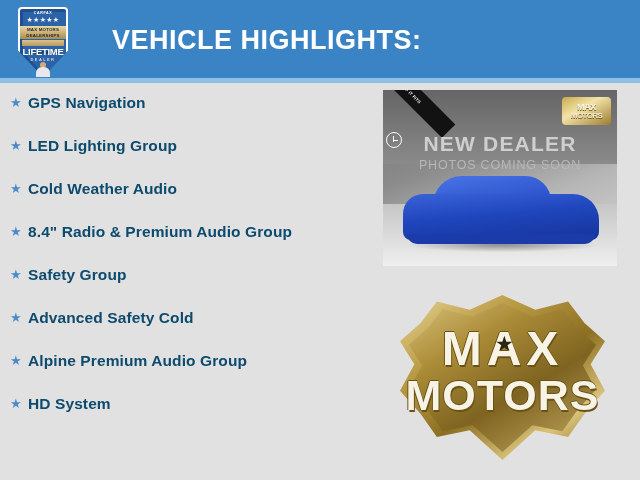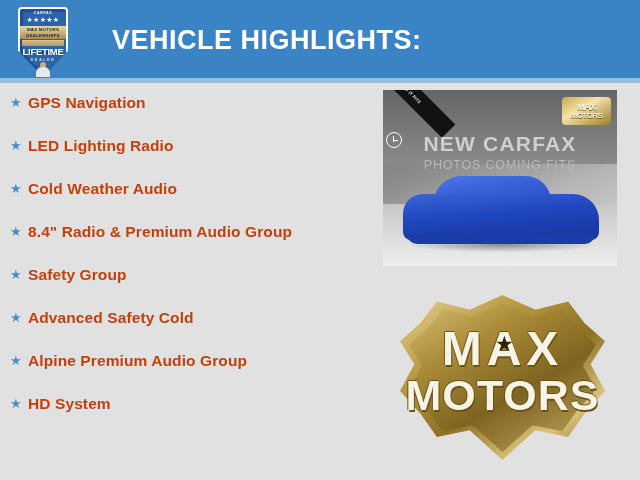--- a/index.html
+++ b/index.html
@@ -184,21 +184,21 @@
   }
   .feature-star {
     flex: 0 0 auto;
     color: #4a8bc8;
     font-size: 13px;
     line-height: 22px;
     width: 18px;
   }
   .feature-label {
     flex: 1 1 auto;
-    color: #c2410c;
+    color: #0c4a6e;
     font-size: 15.5px;
     font-weight: bold;
     line-height: 22px;
     letter-spacing: 0.1px;
   }
 
   
   .photo {
     position: absolute;
     left: 383px;
@@ -453,21 +453,21 @@
 
   <div class="header-title">VEHICLE HIGHLIGHTS:</div>
 
   <div class="features">
     <div class="feature-row">
       <span class="feature-star">★</span>
       <span class="feature-label">GPS Navigation</span>
     </div>
     <div class="feature-row">
       <span class="feature-star">★</span>
-      <span class="feature-label">LED Lighting Radio</span>
+      <span class="feature-label">LED Lighting Group</span>
     </div>
     <div class="feature-row">
       <span class="feature-star">★</span>
       <span class="feature-label">Cold Weather Audio</span>
     </div>
     <div class="feature-row">
       <span class="feature-star">★</span>
       <span class="feature-label">8.4" Radio &amp; Premium Audio Group</span>
     </div>
     <div class="feature-row">
@@ -495,22 +495,22 @@
     <div class="ribbon">
       <span>ASK IF IT FITS</span>
     </div>
     <div class="ribbon-badge"></div>
 
     <div class="photo-wm">
       <span class="wm1">MAX</span>
       <span class="wm2">MOTORS</span>
     </div>
 
-    <div class="photo-title">NEW CARFAX</div>
-    <div class="photo-sub">PHOTOS COMING FITS</div>
+    <div class="photo-title">NEW DEALER</div>
+    <div class="photo-sub">PHOTOS COMING SOON</div>
 
     <div class="car">
       <div class="car-shadow"></div>
       <div class="car-roof"></div>
       <div class="car-body"></div>
       <div class="car-skirt"></div>
     </div>
   </div>
 
   <div class="logo">

